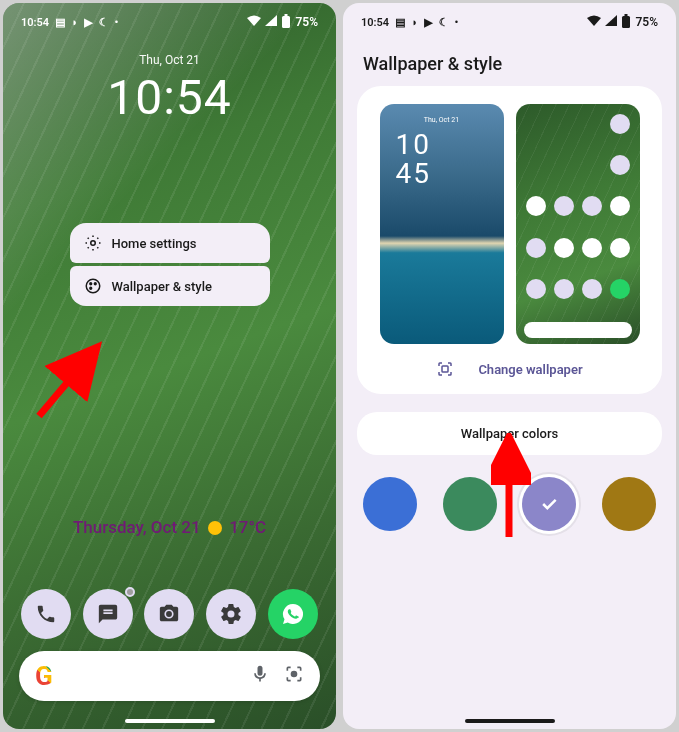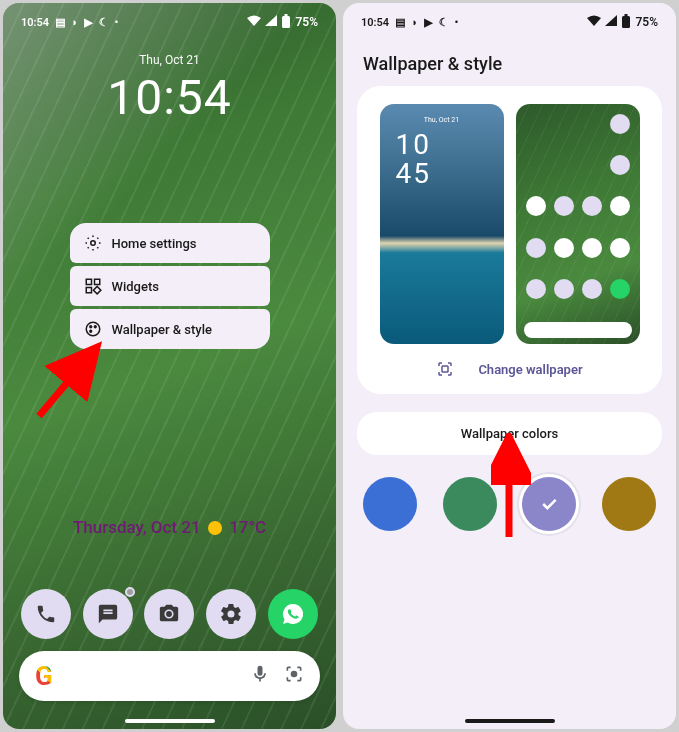--- a/index.html
+++ b/index.html
@@ -236,31 +236,20 @@
         <svg viewBox="0 0 24 24" width="18" height="18" fill="none" stroke="#1a1a1a" stroke-width="2">
             <circle cx="12" cy="12" r="3"></circle>
             <path d="M12 2v2M12 20v2M4.9 4.9l1.4 1.4M17.7 17.7l1.4 1.4M2 12h2M20 12h2M4.9 19.1l1.4-1.4M17.7 6.3l1.4-1.4"></path>
           </svg>
       </span>
       <span>Home settings</span>
     </div>
     <div class="menu-item">
       <span class="menu-icon">
         <svg viewBox="0 0 24 24" width="18" height="18" fill="none" stroke="#1a1a1a" stroke-width="2">
-            <rect x="3" y="3" width="7" height="7"></rect>
-            <rect x="14" y="3" width="7" height="7"></rect>
-            <rect x="3" y="14" width="7" height="7"></rect>
-            <rect x="14" y="14" width="7" height="7" transform="rotate(45 17.5 17.5)"></rect>
-          </svg>
-      </span>
-      <span>Widgets</span>
-    </div>
-    <div class="menu-item">
-      <span class="menu-icon">
-        <svg viewBox="0 0 24 24" width="18" height="18" fill="none" stroke="#1a1a1a" stroke-width="2">
             <circle cx="12" cy="12" r="9"></circle>
             <circle cx="9" cy="9" r="1.2" fill="#1a1a1a"></circle>
             <circle cx="15" cy="9" r="1.2" fill="#1a1a1a"></circle>
             <circle cx="9" cy="15" r="1.2" fill="#1a1a1a"></circle>
           </svg>
       </span>
       <span>Wallpaper &amp; style</span>
     </div>
   </div>
 

